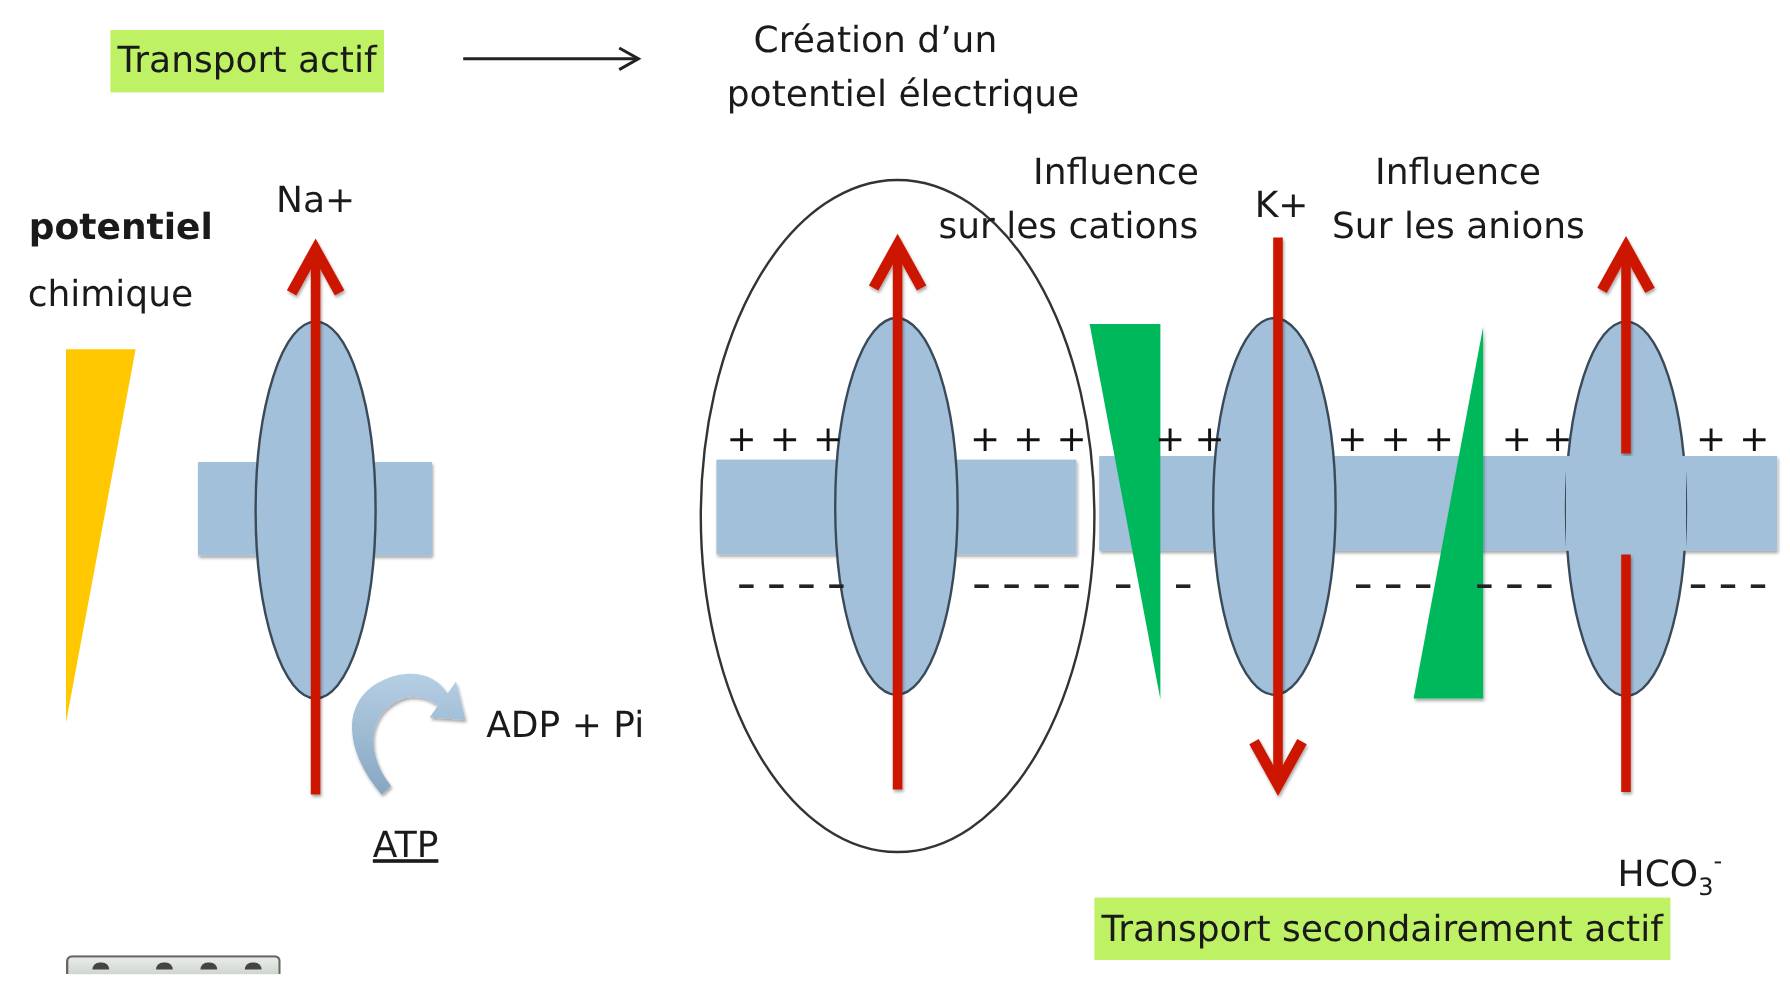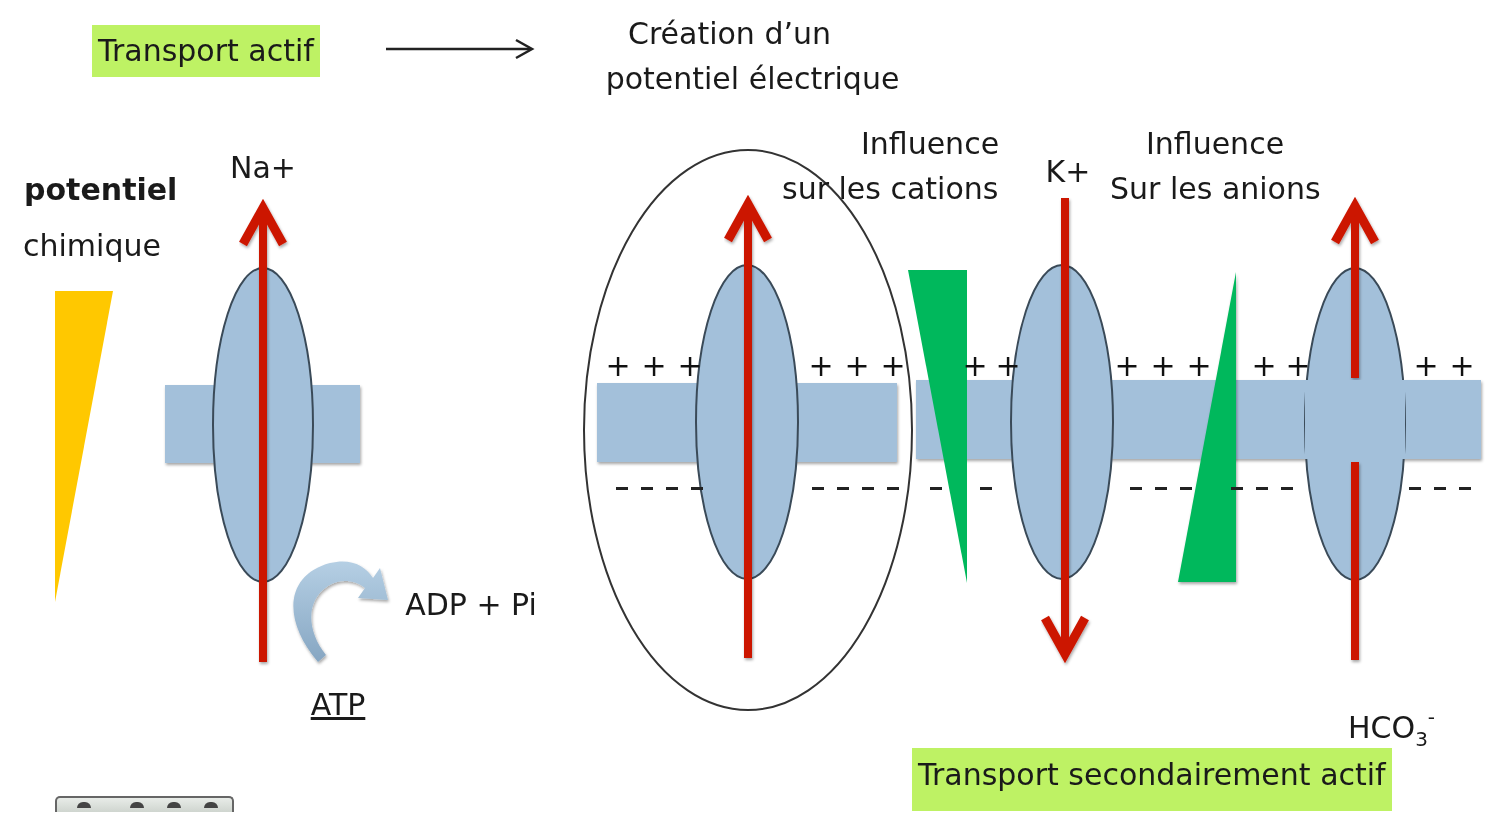--- a/index.html
+++ b/index.html
@@ -132,20 +132,20 @@
 <div class="lbl" style="left:1110px; top:122px; width:210px;">Influence</div>
 <div class="lbl" style="left:1110px; top:167px; width:210px;">Sur les anions</div>
 
 <div class="lbl" style="left:398px; top:583px; width:146px;">ADP + Pi</div>
 <div class="lbl" style="left:305px; top:683px; width:66px;text-decoration:underline;">ATP</div>
 
 <div class="lbl" style="left:1300px; top:695px;margin-left:48px;">
   <span>HCO</span><span class="sub">3</span><span class="sup">-</span>
 </div>
 
-<div class="lbl hl" style="left:912px; top:748px; height:63px; line-height:54px;">Transport secondairement actif</div>
+<div class="lbl hl" style="left:912px; top:748px; height:52px; line-height:54px;">Transport secondairement actif</div>
 
 <div class="toolbar">
   <span class="dot" style="left:20px;"></span>
   <span class="dot" style="left:73px;"></span>
   <span class="dot" style="left:110px;"></span>
   <span class="dot" style="left:147px;"></span>
 </div>
 
 </body></html>

